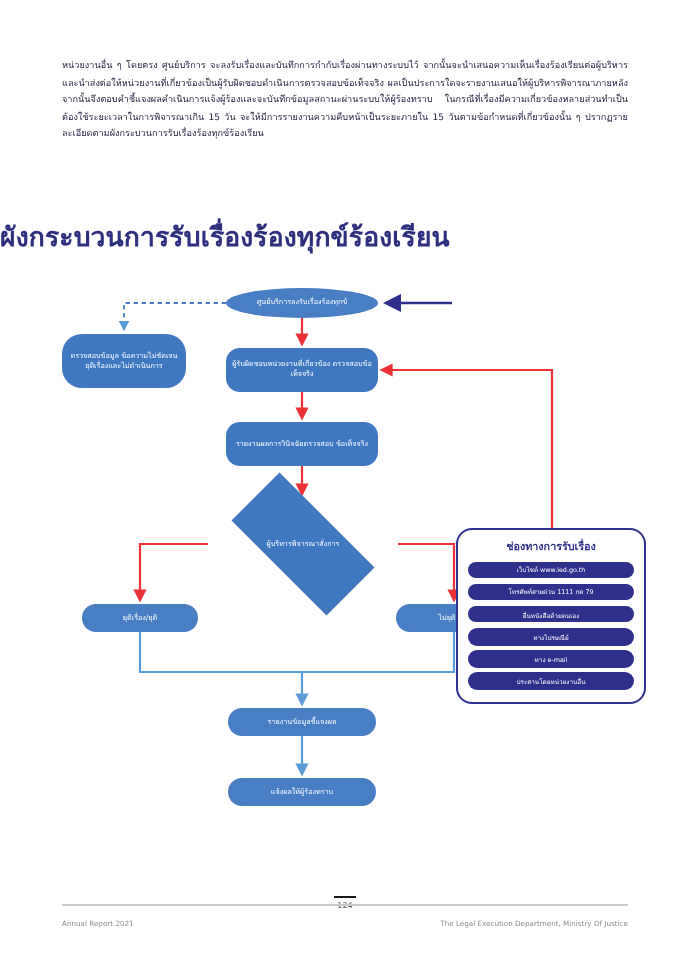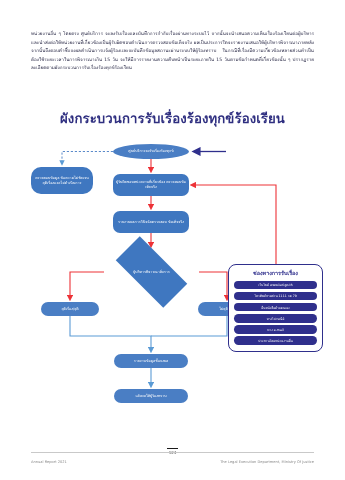--- a/index.html
+++ b/index.html
@@ -33,21 +33,20 @@
     letter-spacing: 0.02px;
   }
   .prose p { margin: 0; }
 
   
   .chart-title {
     position: absolute;
     left: 0;
     top: 108px;
     width: 345px;
-    text-align: center;
     font-size: 13.2px;
     font-weight: bold;
     color: #2f2f80;
     letter-spacing: 0.1px;
   }
 
   
   .diagram {
     position: absolute;
     left: 0;

